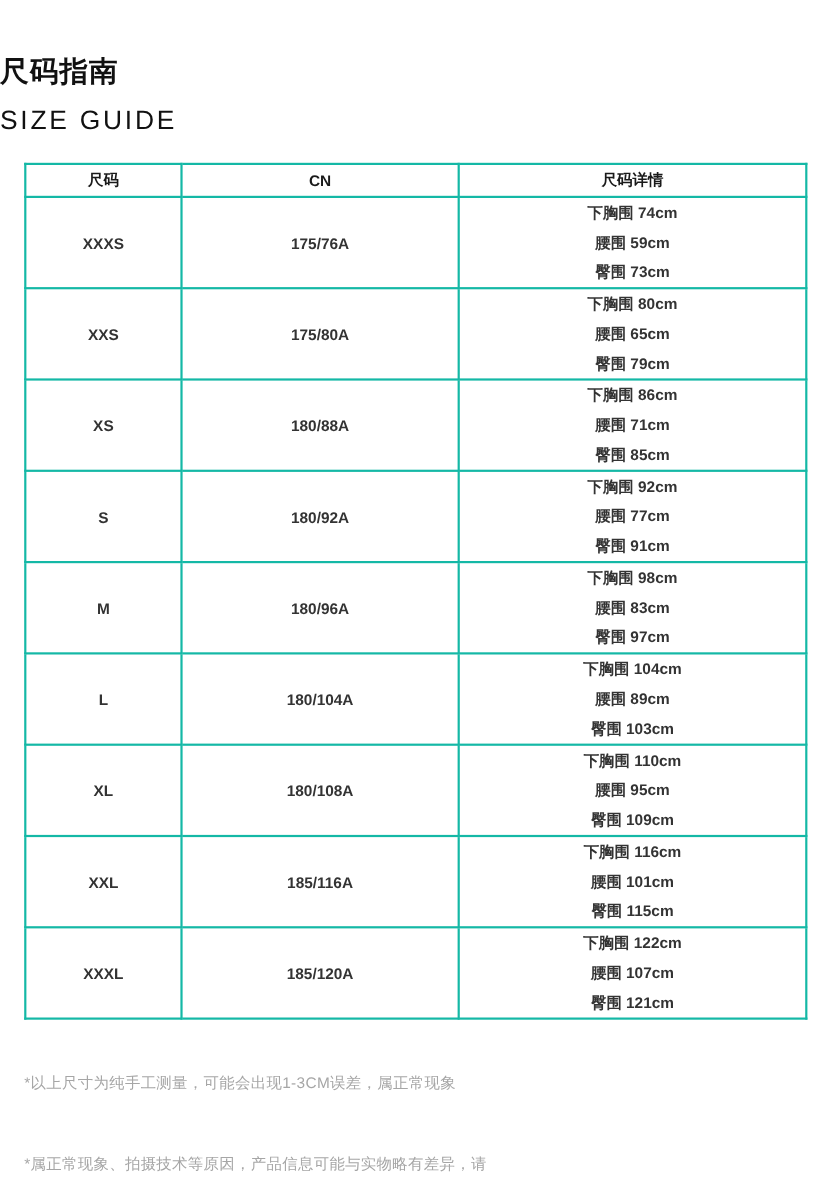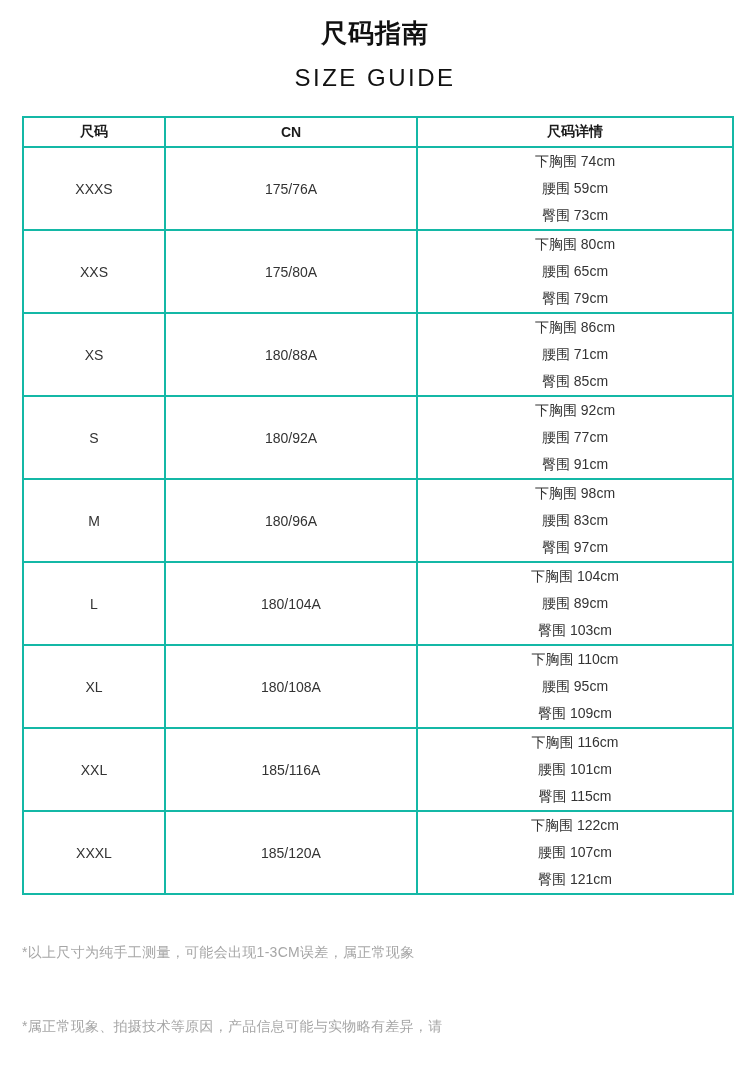--- a/index.html
+++ b/index.html
@@ -14,22 +14,21 @@
     color: #222222;
     overflow: hidden;
   }
   .page {
     position: relative;
     width: 750px;
     height: 1088px;
     box-sizing: border-box;
   }
   .title-block {
-    text-align: center;
-    padding-top: 16px;
+    padding-top: 48px;
   }
   .title-cn {
     font-size: 26px;
     font-weight: bold;
     color: #111111;
     line-height: 34px;
     letter-spacing: 1px;
   }
   .title-en {
     font-size: 24px;
@@ -61,21 +60,21 @@
     font-size: 14px;
     font-weight: bold;
     color: #1a1a1a;
   }
   .col-size { width: 140px; }
   .col-cn   { width: 250px; }
   .col-det  { width: 314px; }
   table.size-table tbody td {
     height: 77px;
     font-size: 14px;
-    font-weight: normal;
+    font-weight: bold;
     color: #333333;
   }
   td.detail-cell {
     padding: 6px 0;
     height: 77px;
   }
   .detail-line {
     display: block;
     font-size: 14px;
     line-height: 27px;

